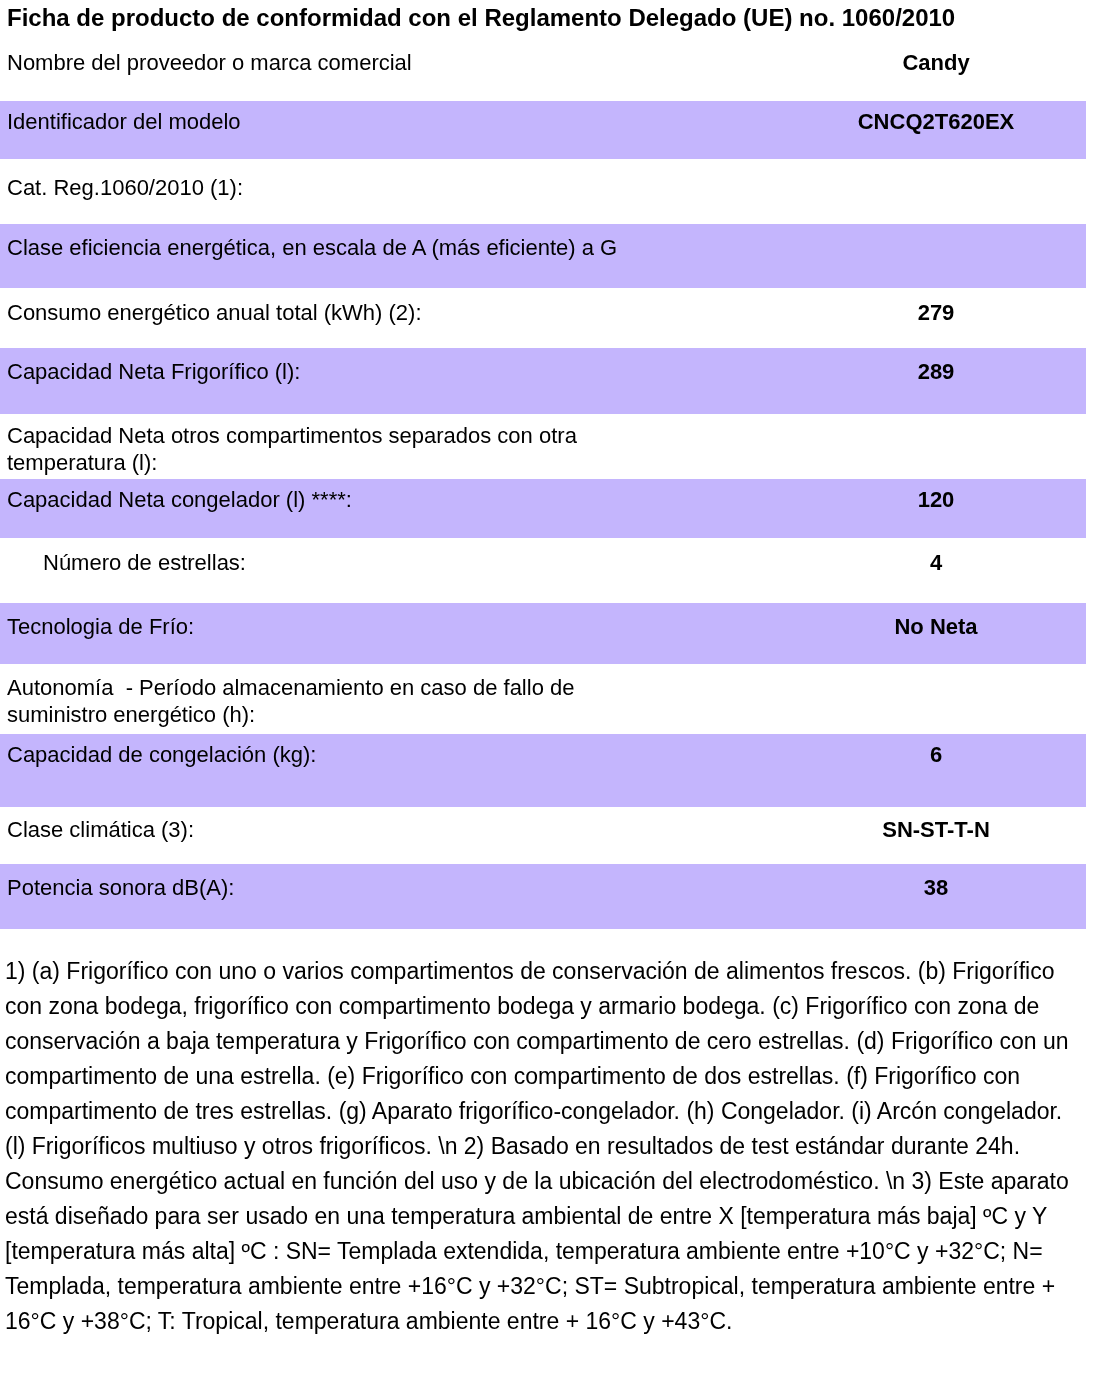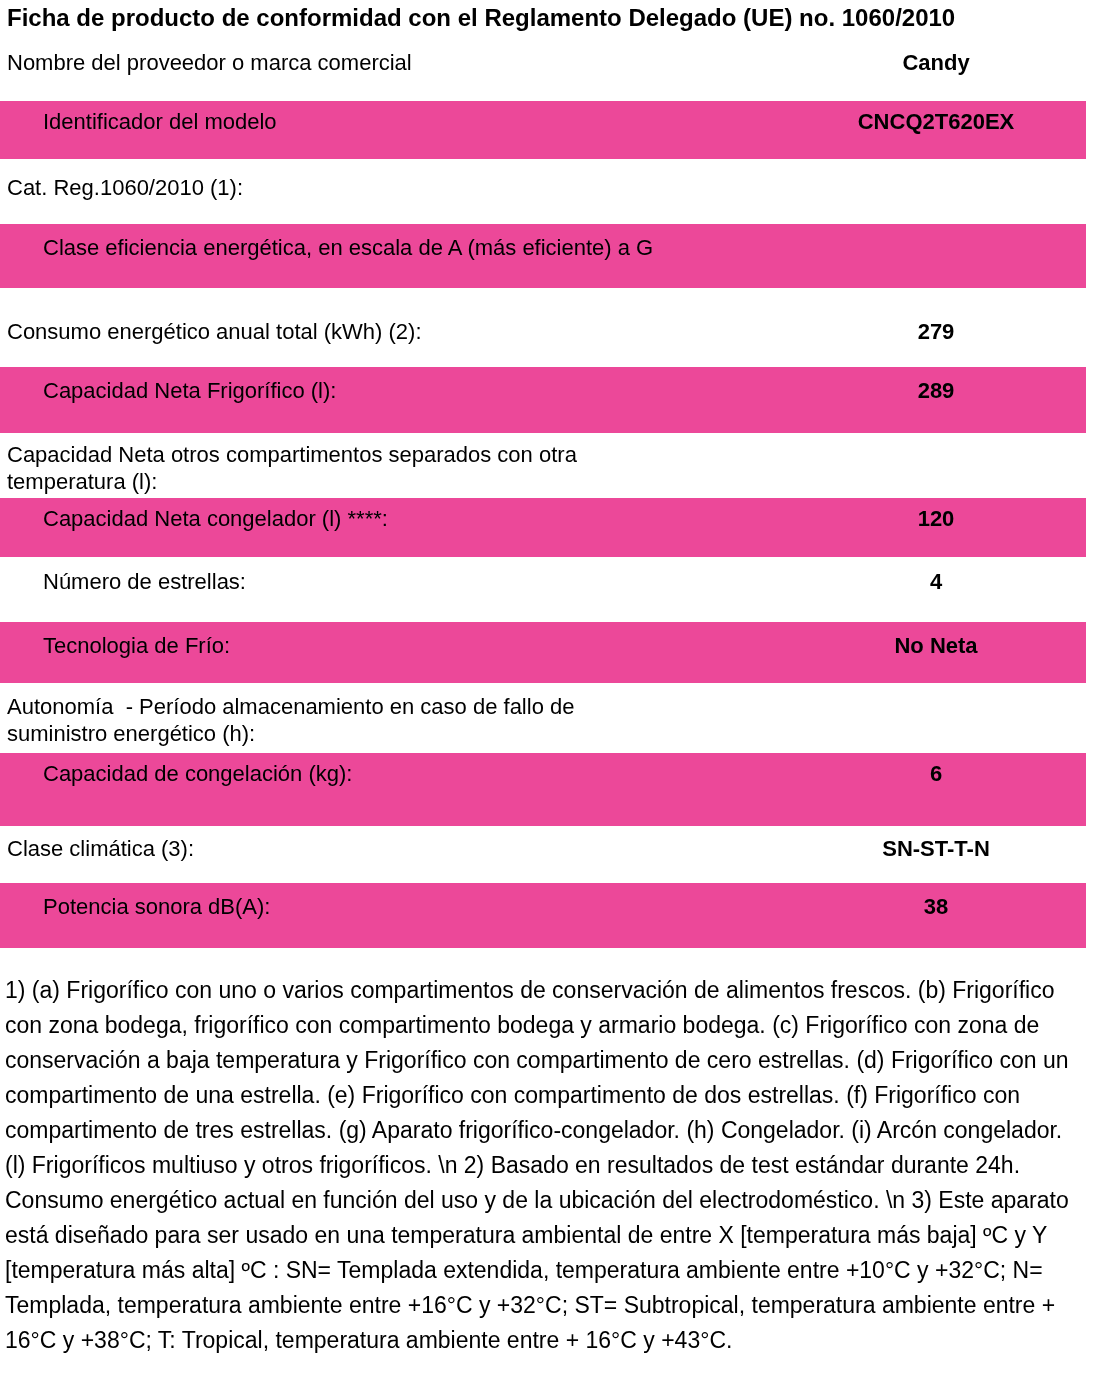--- a/index.html
+++ b/index.html
@@ -24,21 +24,21 @@
     box-sizing: border-box;
     white-space: nowrap;
   }
   .fiche-table { width: 1094px; }
   .row {
     display: flex;
     align-items: flex-start;
     width: 1086px;
     box-sizing: border-box;
   }
-  .row.shaded { background: #ec4899; padding-left: 36px; }
+  .row.shaded { background: #c4b5fd; }
   .row .label {
     flex: 1 1 auto;
     padding-left: 7px;
     font-size: 22px;
     font-weight: 400;
     line-height: 27px;
     white-space: pre-wrap;
   }
   .row .value {
     flex: 0 0 300px;
@@ -79,21 +79,21 @@
     <div class="row" style="height:65px;padding-top:15px;">
       <div class="label">Cat. Reg.1060/2010 (1):</div>
       <div class="value"></div>
     </div>
 
     <div class="row shaded" style="height:64px;padding-top:10px;">
       <div class="label">Clase eficiencia energética, en escala de A (más eficiente) a G</div>
       <div class="value"></div>
     </div>
 
-    <div class="row" style="height:60px;padding-top:11px;margin-top:19px;">
+    <div class="row" style="height:60px;padding-top:11px;">
       <div class="label">Consumo energético anual total (kWh) (2):</div>
       <div class="value">279</div>
     </div>
 
     <div class="row shaded" style="height:66px;padding-top:10px;">
       <div class="label">Capacidad Neta Frigorífico (l):</div>
       <div class="value">289</div>
     </div>
 
     <div class="row" style="height:65px;padding-top:8px;">

